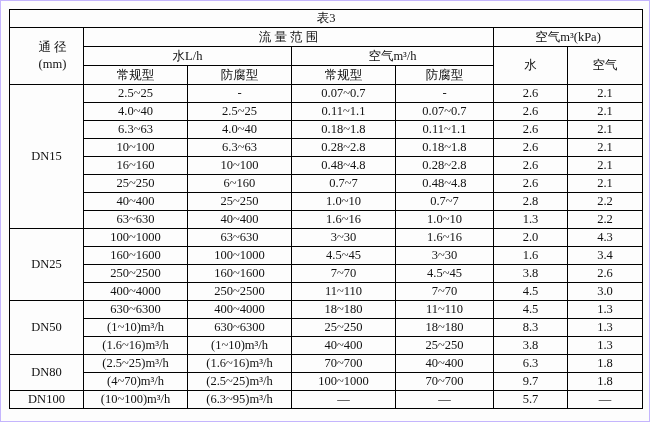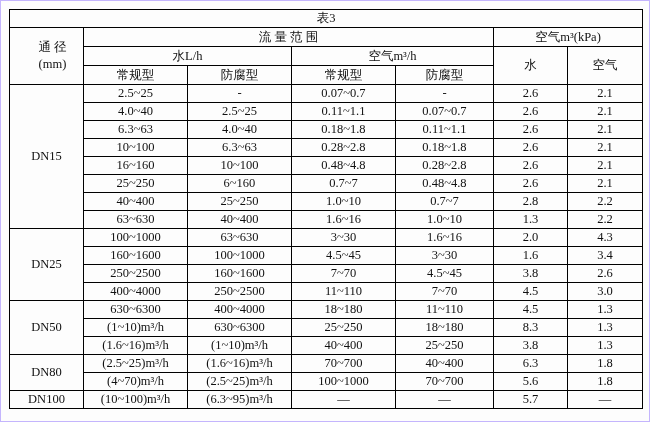--- a/index.html
+++ b/index.html
@@ -210,21 +210,21 @@
       <td>70~700</td>
       <td>40~400</td>
       <td>6.3</td>
       <td>1.8</td>
     </tr>
     <tr class="data-row">
       <td>(4~70)m³/h</td>
       <td>(2.5~25)m³/h</td>
       <td>100~1000</td>
       <td>70~700</td>
-      <td>5.6</td>
+      <td>9.7</td>
       <td>1.8</td>
     </tr>
 
     <tr class="data-row">
       <td>DN100</td>
       <td>(10~100)m³/h</td>
       <td>(6.3~95)m³/h</td>
       <td>—</td>
       <td>—</td>
       <td>5.7</td>

